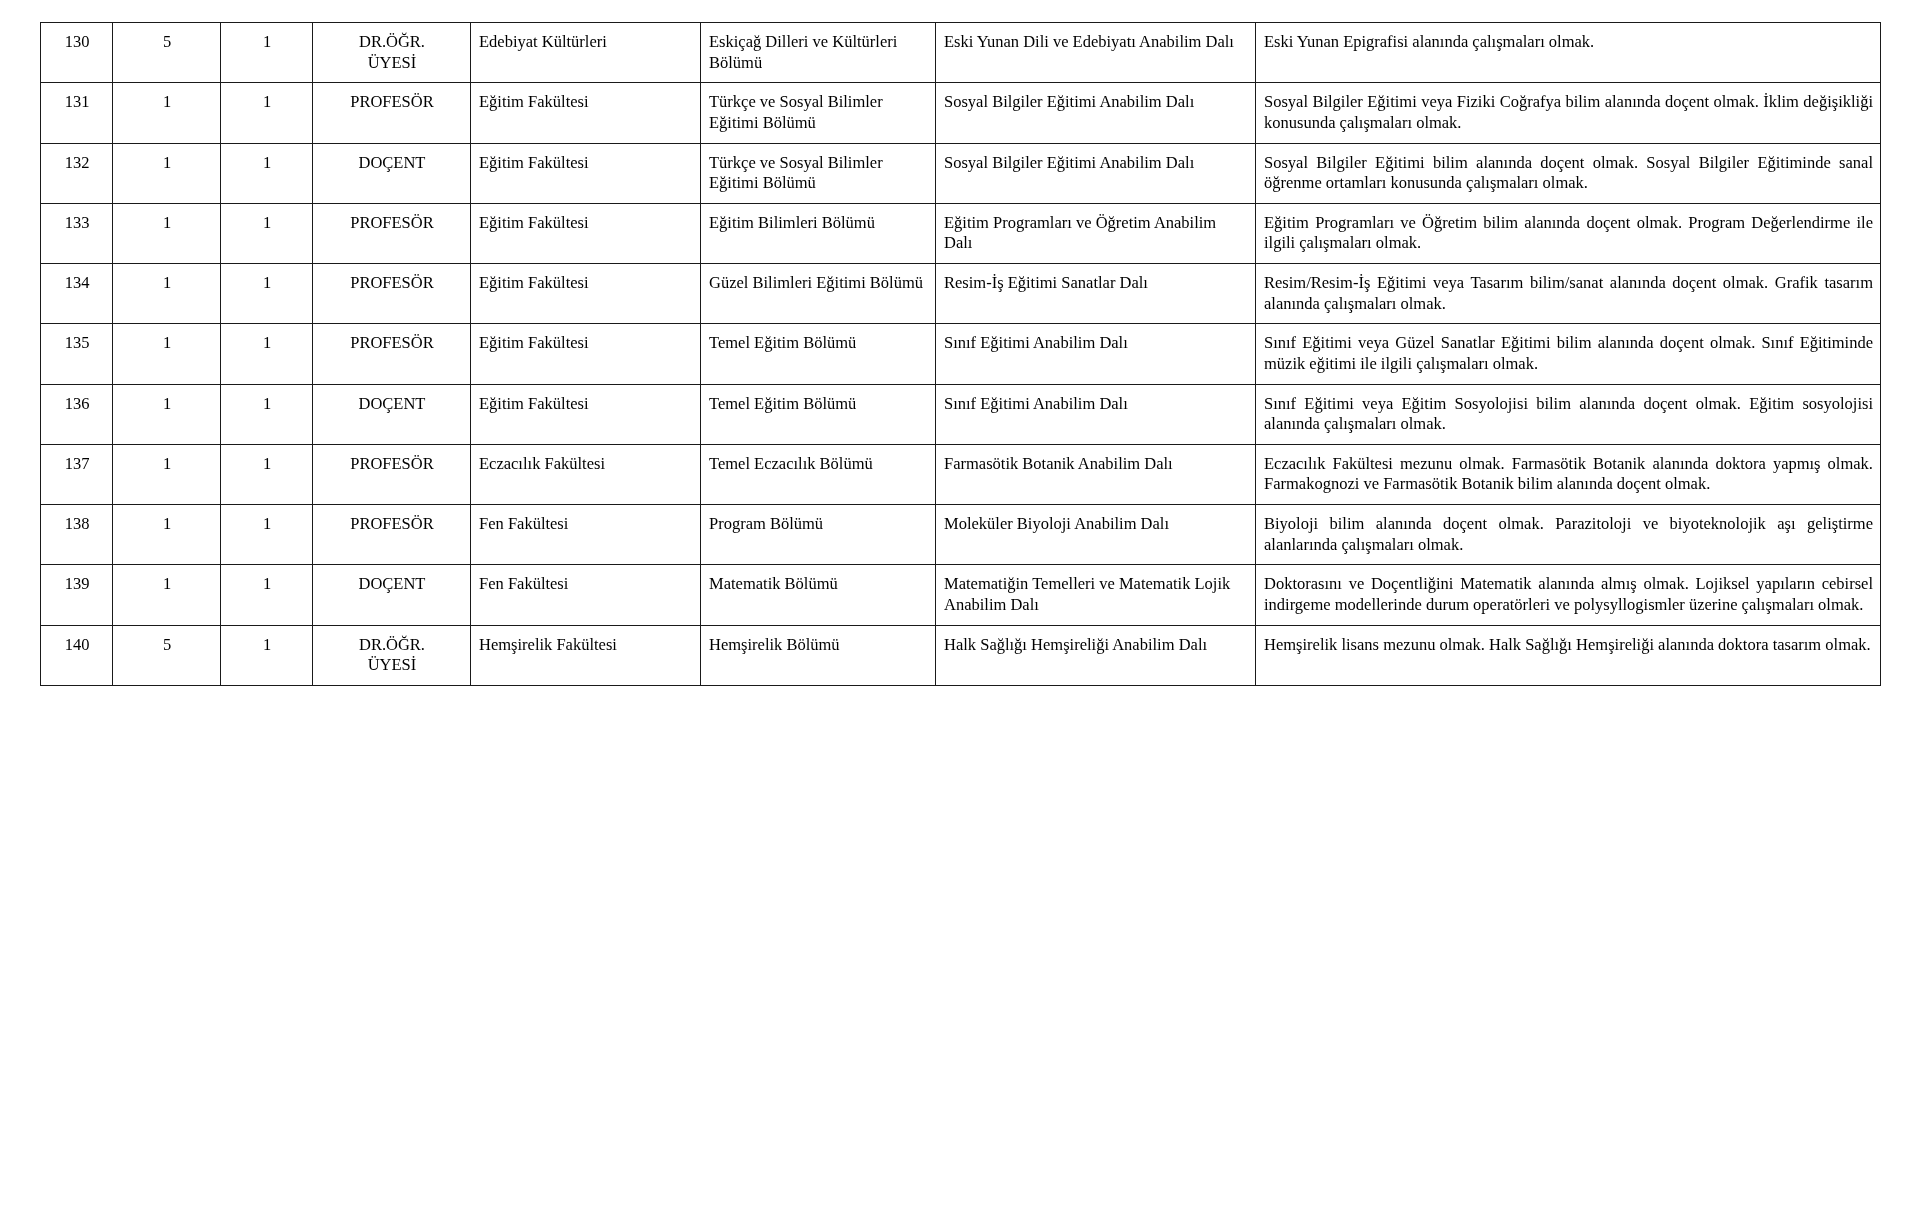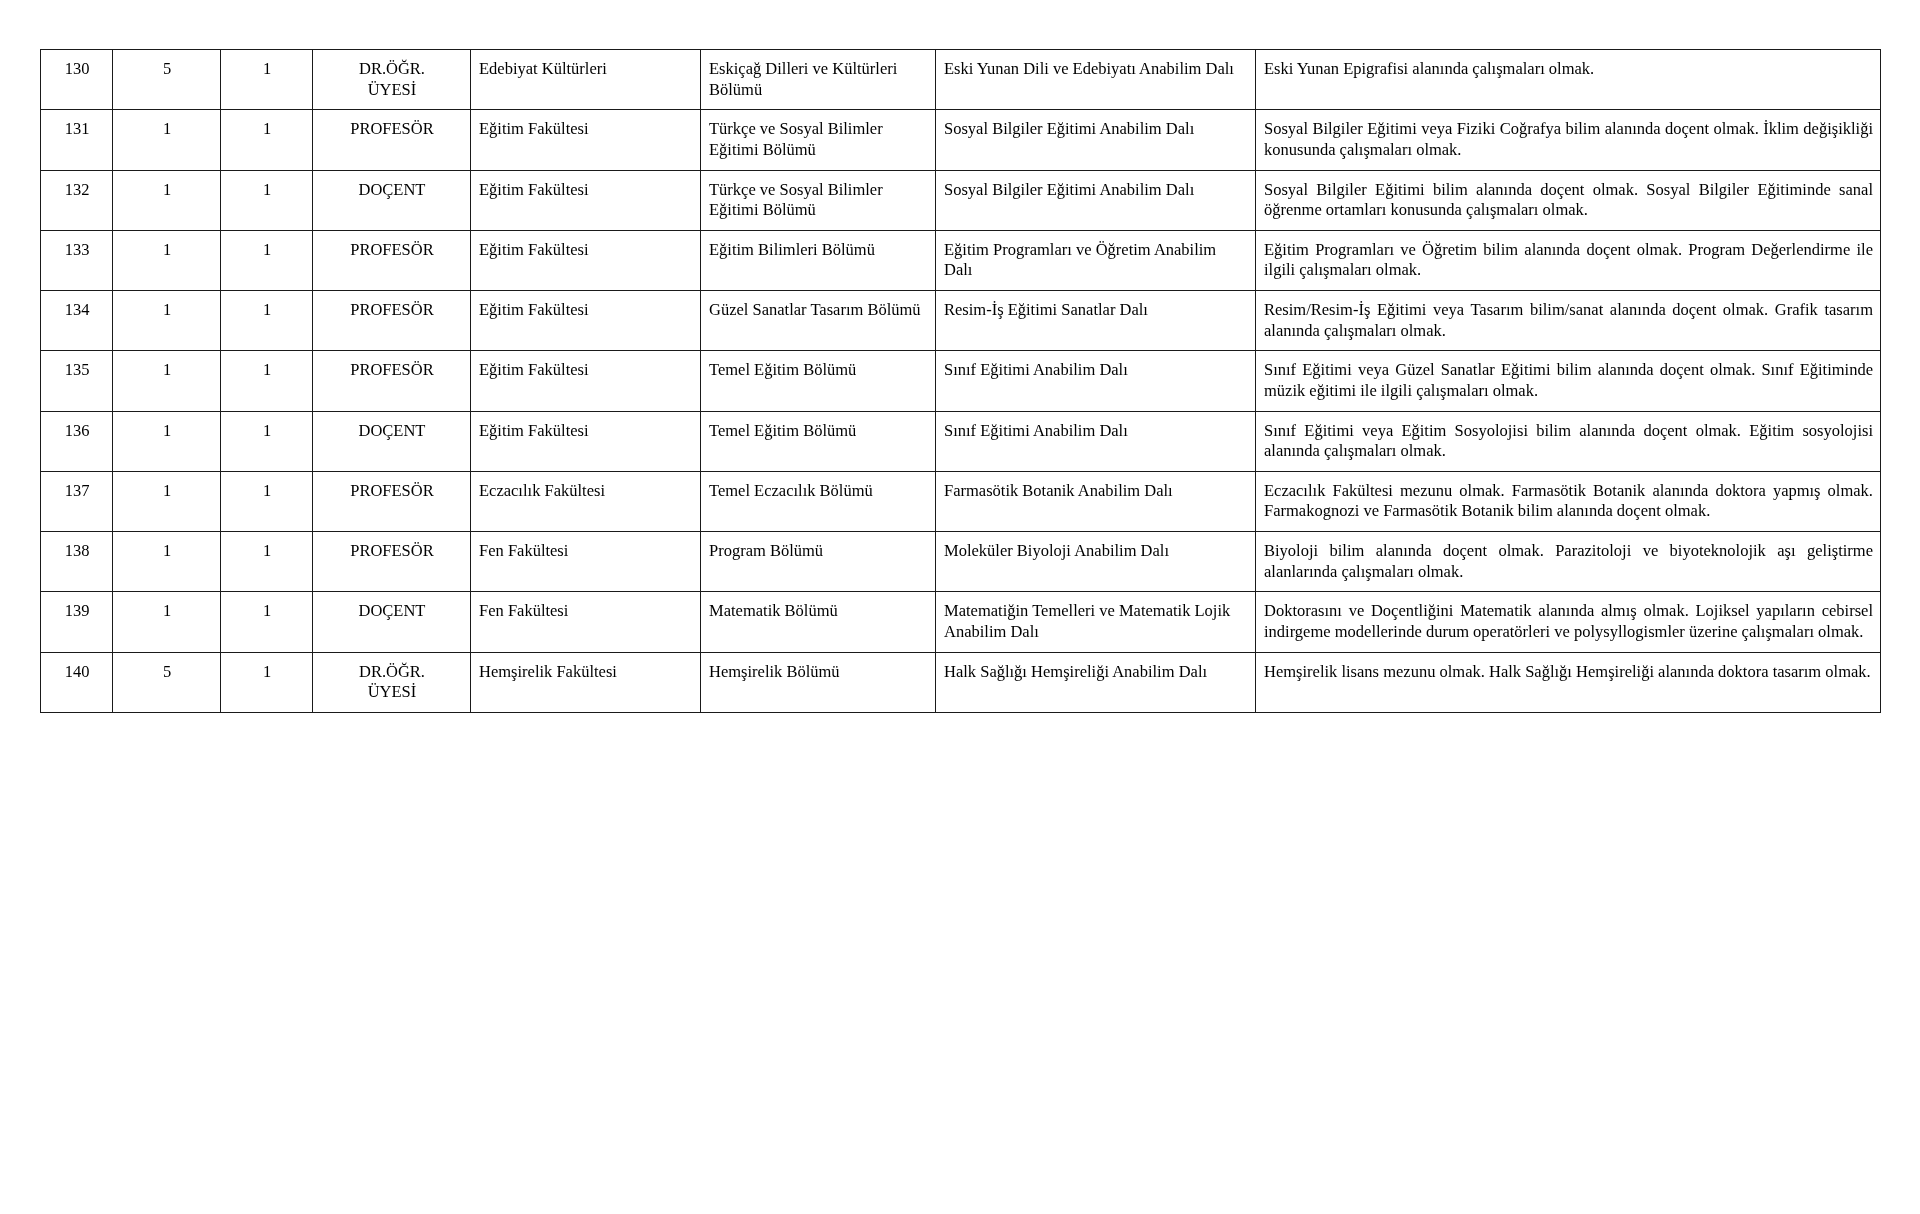--- a/index.html
+++ b/index.html
@@ -11,21 +11,21 @@
     width: 1920px;
     height: 1214px;
     font-family: "Liberation Serif", serif;
     color: #000000;
   }
   .page {
     position: relative;
     width: 1684px;
     height: 1214px;
     box-sizing: border-box;
-    padding: 49px 40px 0 40px;
+    padding: 22px 40px 0 40px;
   }
   table.listing {
     border-collapse: collapse;
     table-layout: fixed;
     width: 1840px;
     margin: 0 auto;
   }
   table.listing td {
     border: 1.4px solid #1a1a1a;
     vertical-align: top;
@@ -121,21 +121,21 @@
         <td>Eğitim Programları ve Öğretim Anabilim Dalı</td>
         <td class="just">Eğitim Programları ve Öğretim bilim alanında doçent olmak. Program Değerlendirme ile ilgili çalışmaları olmak.</td>
       </tr>
 
       <tr>
         <td class="cell-no vmid">134</td>
         <td class="cell-adet vmid">1</td>
         <td class="cell-derece vmid">1</td>
         <td class="cell-unvan vmid nowrapish">PROFESÖR</td>
         <td class="vmid">Eğitim Fakültesi</td>
-        <td>Güzel Sanatlar Tasarım Bölümü</td>
+        <td>Güzel Bilimleri Eğitimi Bölümü</td>
         <td class="vmid">Resim-İş Eğitimi Sanatlar Dalı</td>
         <td class="just">Resim/Resim-İş Eğitimi veya Tasarım bilim/sanat alanında doçent olmak. Grafik tasarım alanında çalışmaları olmak.</td>
       </tr>
 
       <tr>
         <td class="cell-no vmid">135</td>
         <td class="cell-adet vmid">1</td>
         <td class="cell-derece vmid">1</td>
         <td class="cell-unvan vmid nowrapish">PROFESÖR</td>
         <td class="vmid">Eğitim Fakültesi</td>

